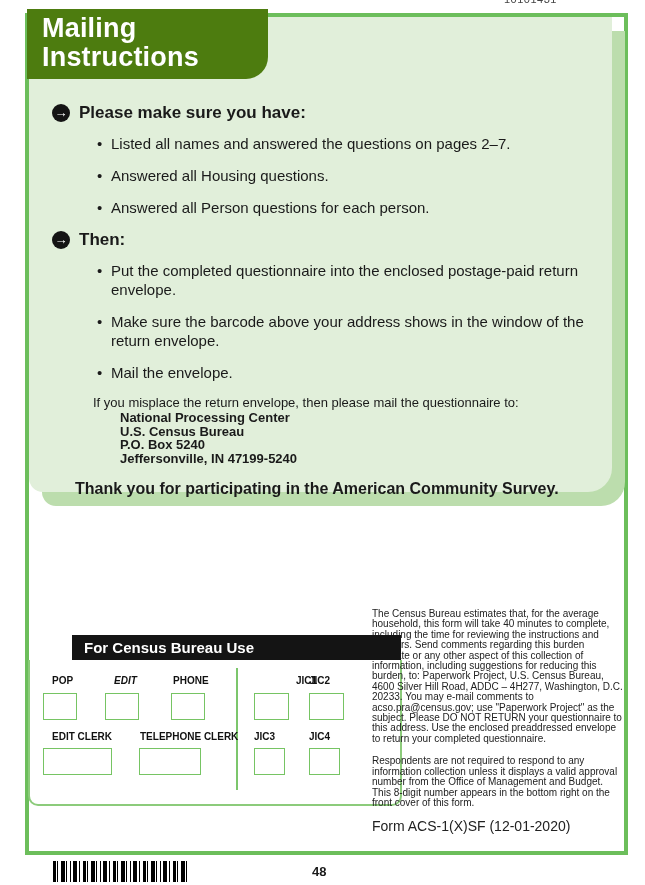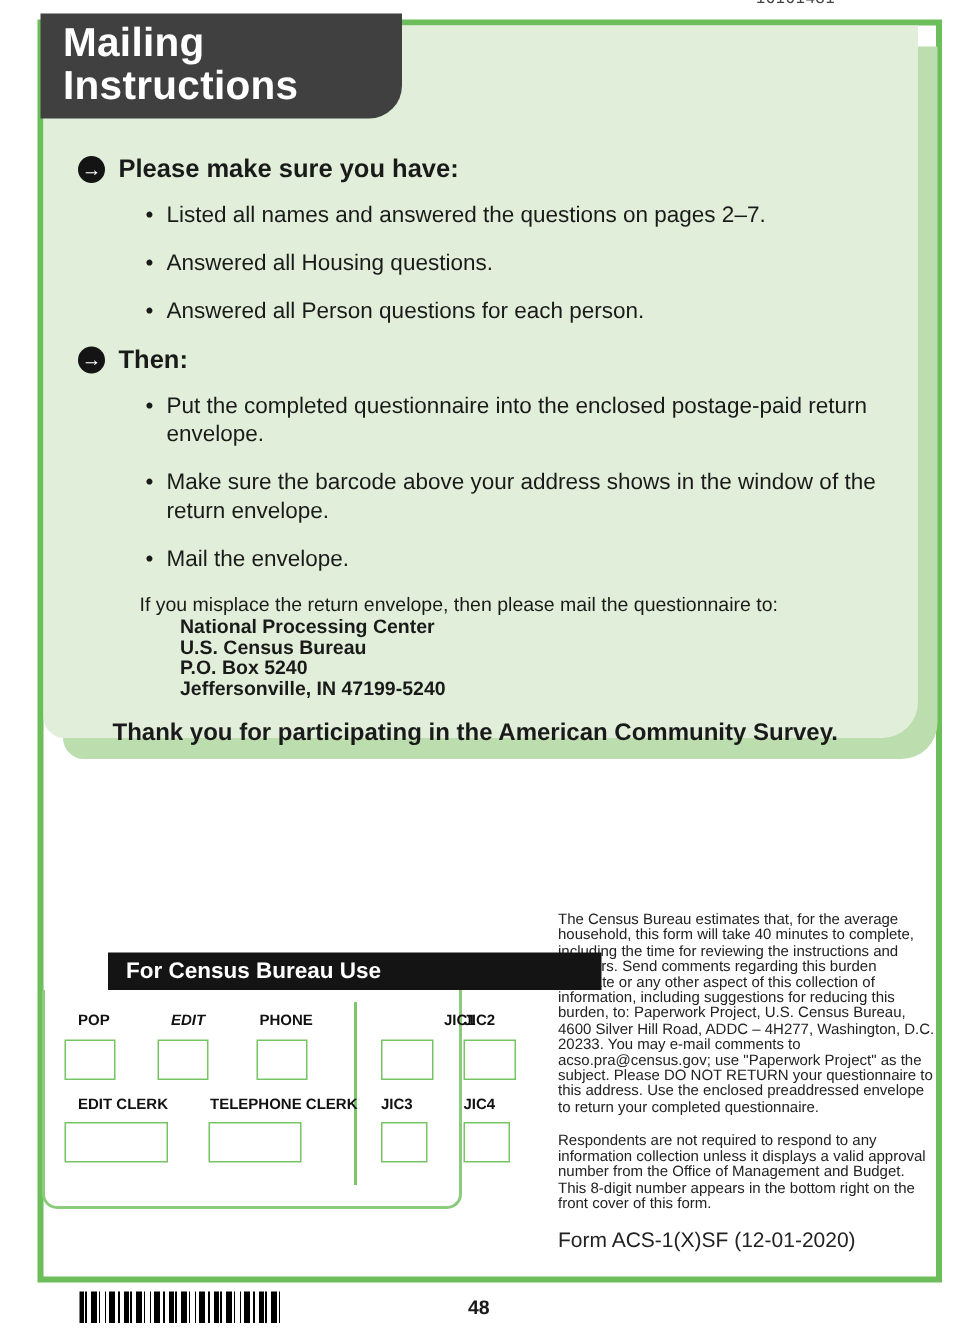--- a/index.html
+++ b/index.html
@@ -18,21 +18,21 @@
   }
   .panel {
     position: absolute; left: 29px; top: 17px; width: 583px; height: 475px;
     background: #E1EFDA;
     border-radius: 0 0 24px 14px;
     box-shadow: 13px 14px 0 0 #BCDDAD;
     padding: 86px 20px 0 23px;
   }
   .title-box {
     position: absolute; left: 27px; top: 9px; width: 241px; height: 70px;
-    background: #404040; border-radius: 0 0 22px 0;
+    background: #4d7c0f; border-radius: 0 0 22px 0;
     padding: 5px 0 0 15px; z-index: 5;
   }
   .title-box .t {
     color: #fff; font-weight: bold; font-size: 27px; line-height: 29px;
     letter-spacing: 0.2px;
   }
   .sec-head { display: flex; align-items: center; gap: 9px; margin-bottom: 11px; }
   .arrow-circle {
     width: 18px; height: 18px; border-radius: 50%; background: #141414;
     color: #fff; font-size: 13px; font-weight: bold; line-height: 18px;
@@ -48,21 +48,21 @@
   .sec2 { margin-top: 9px; }
   .misplace { margin-left: 41px; font-size: 13px; line-height: 15px; margin-top: 2px; }
   .address { margin-left: 68px; font-size: 13px; line-height: 13.5px; margin-top: 1px; font-weight: bold; }
   .thanks { margin-left: 23px; margin-top: 15px; font-size: 16px; font-weight: bold; }
   .census-bar {
     position: absolute; left: 28px; top: 635px; width: 329px; height: 25px;
     background: #141414; color: #fff; font-weight: bold; font-size: 15px;
     line-height: 25px; padding-left: 12px; z-index: 3; margin-left: 44px;
   }
   .census-box {
-    position: absolute; left: 28px; top: 660px; width: 280px; height: 146px;
+    position: absolute; left: 28px; top: 660px; width: 374px; height: 146px;
     border: 2px solid #8CCB7B; border-top: none; border-radius: 0 0 10px 10px;
   }
   .census-divider {
     position: absolute; left: 206px; top: 8px; width: 2px; height: 122px;
     background: #7CC66C;
   }
   .cfield { position: absolute; }
   .cfield .lbl { font-size: 10px; font-weight: bold; color: #111; display: block; }
   .entry-box { border: 1.5px solid #76C463; background: #fff; position: absolute; }
   .right-col { position: absolute; left: 372px; top: 609px; width: 252px; }

